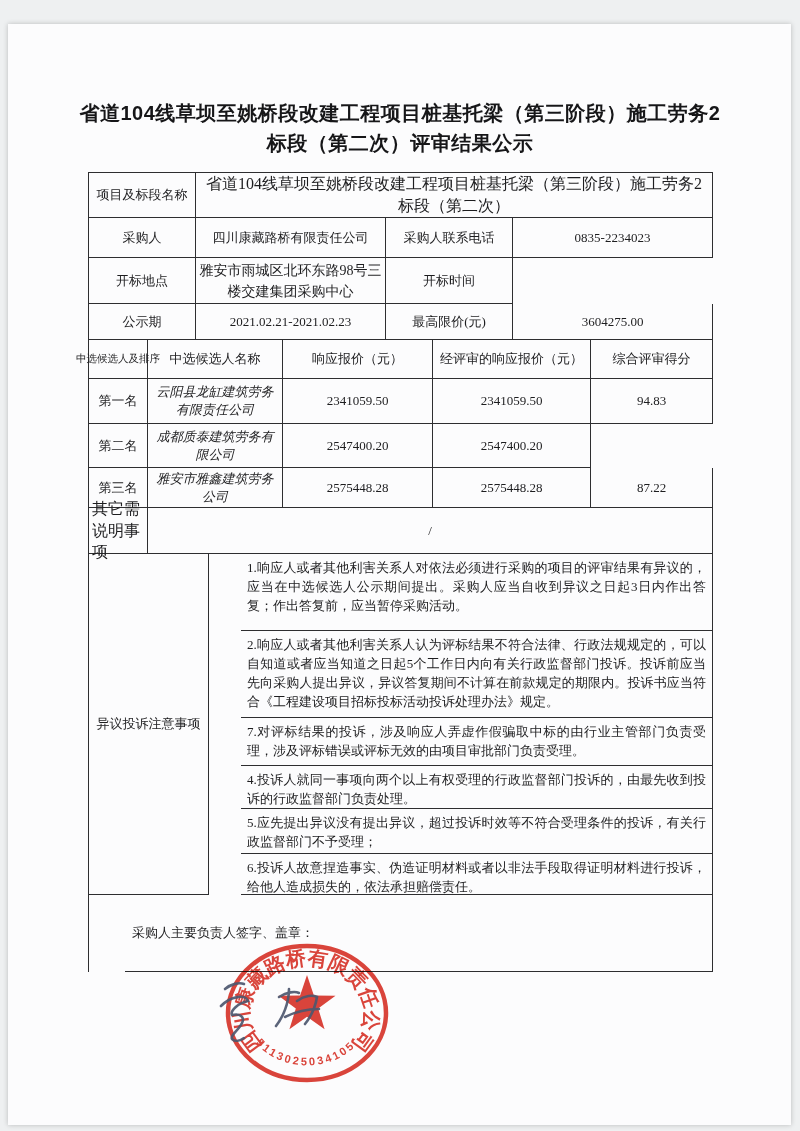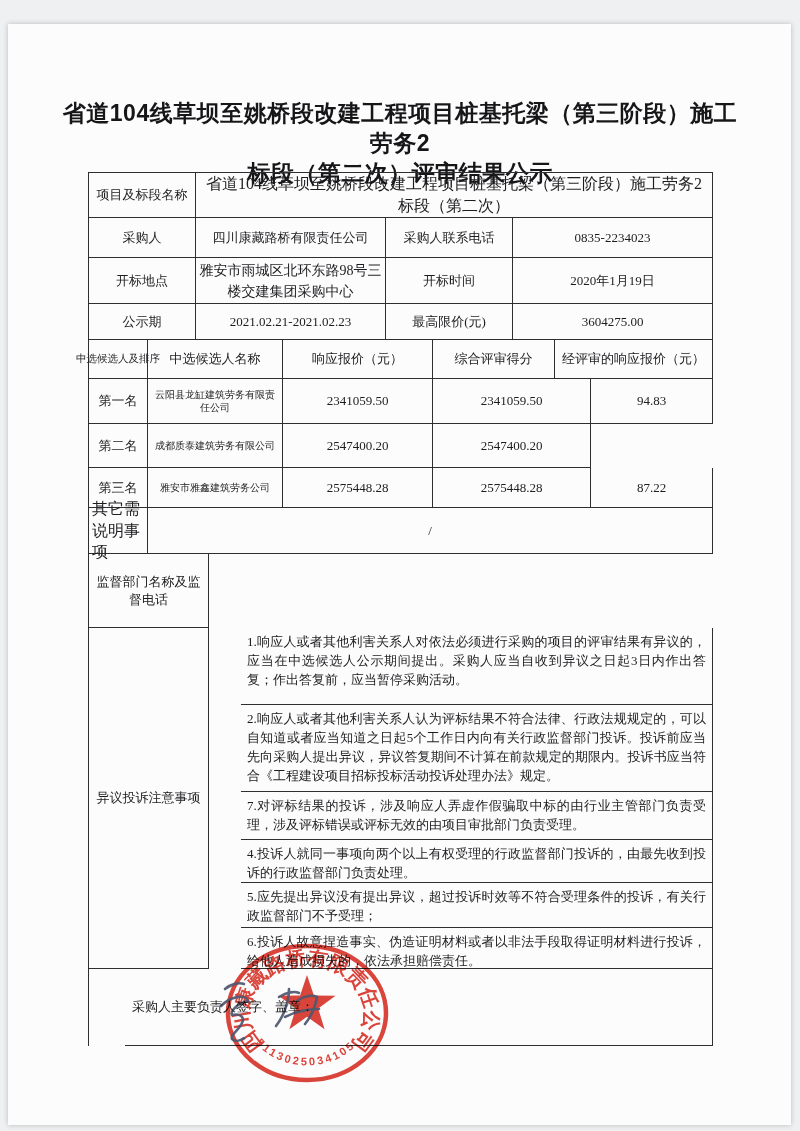--- a/index.html
+++ b/index.html
@@ -9,21 +9,21 @@
     font-family:"Liberation Serif","DejaVu Serif",serif;
     color:#1d1d1f;
   }
   .paper{
     position:absolute;left:8px;top:24px;width:783px;height:1101px;
     background:#fcfcfd;box-shadow:0 0 5px rgba(0,0,0,.22);z-index:0;
   }
   .title{
     position:absolute;left:60px;top:98px;width:680px;z-index:1;
     text-align:center;font-family:"Liberation Sans","DejaVu Sans",sans-serif;
-    font-weight:700;font-size:23px;line-height:30px;letter-spacing:.5px;color:#161618;
+    font-weight:700;font-size:20px;line-height:30px;letter-spacing:.5px;color:#161618;
   }
   .tbl{
     position:absolute;left:88px;top:172px;width:624px;z-index:1;
     border-top:1.5px solid #2e2e30;border-left:1.5px solid #2e2e30;
     font-size:13px;
   }
   .row{display:flex;}
   .cell{
     box-sizing:border-box;
     border-right:1.5px solid #2e2e30;border-bottom:1.5px solid #2e2e30;
@@ -35,21 +35,21 @@
   
   .cb1{width:59px}.cb2{width:135px}.cb3{width:150px}.cb4{width:158px}.cb5{width:122px}.cb2345{width:565px}
   
   .cc1{width:120px}
   .h45{height:45px}.h40{height:40px}.h46{height:46px}.h36{height:36px}
   .h39{height:39px}.h44{height:44px}.h77{height:77px}
   .addr{font-size:14px;line-height:1.5;}
   .small{font-size:16px;}
   .rankhead{flex-direction:row;padding:0;font-size:10.5px;line-height:1.5;}
   .rankhead div{white-space:nowrap;}
-  .name{font-size:10px;}
+  .name{font-size:13px;font-style:italic;}
   .left{justify-content:flex-start;text-align:left;}
   .subcol{display:flex;flex-direction:column;width:504px;}
   .subrow{box-sizing:border-box;border-right:1.5px solid #2e2e30;border-bottom:1.5px solid #2e2e30;
     display:flex;align-items:center;justify-content:center;}
   .sup .subrow{height:37px;}
   .ob .subrow{align-items:flex-start;justify-content:flex-start;text-align:justify;
     padding:4px 6px 0 6px;line-height:19px;font-size:13px;box-sizing:border-box;margin-left:32px;}
   .ob .subrow:nth-child(1){height:77px}
   .ob .subrow:nth-child(2){height:87px}
   .ob .subrow:nth-child(3){height:48px}
@@ -82,39 +82,38 @@
     <div class="cell ca1">采购人</div>
     <div class="cell ca2">四川康藏路桥有限责任公司</div>
     <div class="cell ca3">采购人联系电话</div>
     <div class="cell ca4">0835-2234023</div>
   </div>
 
   <div class="row h46">
     <div class="cell ca1">开标地点</div>
     <div class="cell ca2 addr">雅安市雨城区北环东路98号三楼交建集团采购中心</div>
     <div class="cell ca3">开标时间</div>
-    <div class="cell ca4">2020年1月19日</div>
   </div>
 
   <div class="row h36">
     <div class="cell ca1">公示期</div>
     <div class="cell ca2">2021.02.21-2021.02.23</div>
     <div class="cell ca3">最高限价(元)</div>
     <div class="cell ca4">3604275.00</div>
   </div>
 
   <div class="row h39">
     <div class="cell cb1 rankhead">
       <div>中选候选人</div>
       <div>及排序</div>
     </div>
     <div class="cell cb2">中选候选人名称</div>
     <div class="cell cb3">响应报价（元）</div>
+    <div class="cell cb4">经评审的响应报价（元）</div>
     <div class="cell cb5">综合评审得分</div>
-    <div class="cell cb4">经评审的响应报价（元）</div>
   </div>
 
   <div class="row h45">
     <div class="cell cb1">第一名</div>
     <div class="cell cb2 name">云阳县龙缸建筑劳务有限责任公司</div>
     <div class="cell cb3">2341059.50</div>
     <div class="cell cb4">2341059.50</div>
     <div class="cell cb5">94.83</div>
   </div>
   <div class="row h44">
@@ -130,21 +129,20 @@
     <div class="cell cb4">2575448.28</div>
     <div class="cell cb5">87.22</div>
   </div>
 
   <div class="row h46">
     <div class="cell cb1 small left">其它需说明事项</div>
     <div class="cell cb2345">/</div>
   </div>
 
   <div class="row sup">
-    <div class="cell cc1" style="height:74px">监督部门名称及监督电话</div>
   </div>
 
   <div class="row ob">
     <div class="cell cc1" style="height:341px">异议投诉注意事项</div>
     <div class="subcol">
       <div class="subrow">1.响应人或者其他利害关系人对依法必须进行采购的项目的评审结果有异议的，应当在中选候选人公示期间提出。采购人应当自收到异议之日起3日内作出答复；作出答复前，应当暂停采购活动。</div>
       <div class="subrow">2.响应人或者其他利害关系人认为评标结果不符合法律、行政法规规定的，可以自知道或者应当知道之日起5个工作日内向有关行政监督部门投诉。投诉前应当先向采购人提出异议，异议答复期间不计算在前款规定的期限内。投诉书应当符合《工程建设项目招标投标活动投诉处理办法》规定。</div>
       <div class="subrow">7.对评标结果的投诉，涉及响应人弄虚作假骗取中标的由行业主管部门负责受理，涉及评标错误或评标无效的由项目审批部门负责受理。</div>
       <div class="subrow">4.投诉人就同一事项向两个以上有权受理的行政监督部门投诉的，由最先收到投诉的行政监督部门负责处理。</div>
       <div class="subrow">5.应先提出异议没有提出异议，超过投诉时效等不符合受理条件的投诉，有关行政监督部门不予受理；</div>

